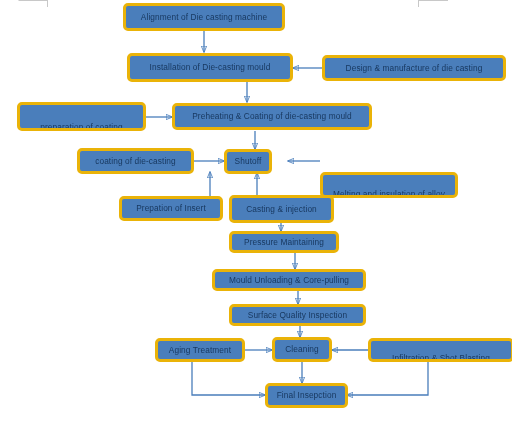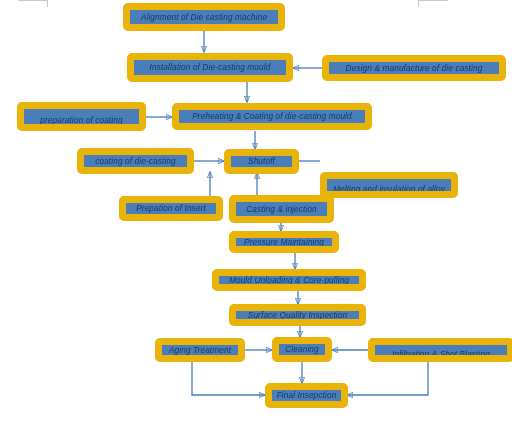--- a/index.html
+++ b/index.html
@@ -18,37 +18,36 @@
     height:7px;
     box-sizing:border-box;
   }
   .margin-guide.left{left:18px;top:0;width:30px;border-left:1px solid #c8c8c8;border-right:1px solid #c8c8c8;border-left-color:transparent;}
   .margin-guide.right{left:418px;top:0;width:30px;border-left:1px solid #c8c8c8;border-left-color:#c8c8c8;}
 
   .node{
     position:absolute;
     box-sizing:border-box;
     background:#4a7ebb;
-    border:7px solid #eab308;
+    border:3px solid #eab308;
     border-radius:5px;
     color:#17375e;
     font-size:8.3px;
     line-height:1.05;
     display:flex;
     align-items:center;
     justify-content:center;
     text-align:center;
     letter-spacing:.1px;
     white-space:nowrap;
     overflow:hidden;
     z-index:2;
-    font-style:italic;
   }
   
-  .node.clip-low{align-items:center;}
+  .node.clip-low{align-items:flex-end;}
   .node.clip-low > span{position:relative;top:4px;}
 
   svg#wires{position:absolute;left:0;top:0;width:512px;height:432px;z-index:1;overflow:visible;}
   svg#wires path, svg#wires line{stroke:#4a7ebb;stroke-width:1.3px;fill:none;}
 </style>
 </head>
 <body>
 
 <div id="canvas">
 
@@ -116,21 +115,21 @@
   </div>
 
   <div class="node" style="left:172px;top:103px;width:200px;height:27px;">
     <span>Preheating &amp; Coating of die-casting mould</span>
   </div>
 
   <div class="node" style="left:77px;top:148px;width:117px;height:26px;">
     <span>coating of die-casting</span>
   </div>
 
-  <div class="node" style="left:224px;top:149px;width:75px;height:25px;">
+  <div class="node" style="left:224px;top:149px;width:48px;height:25px;">
     <span>Shutoff</span>
   </div>
 
   <div class="node clip-low" style="left:320px;top:148px;width:138px;height:26px;margin-top:24px;">
     <span>Melting and insulation of alloy</span>
   </div>
 
   <div class="node" style="left:119px;top:196px;width:104px;height:25px;">
     <span>Prepation of Insert</span>
   </div>

